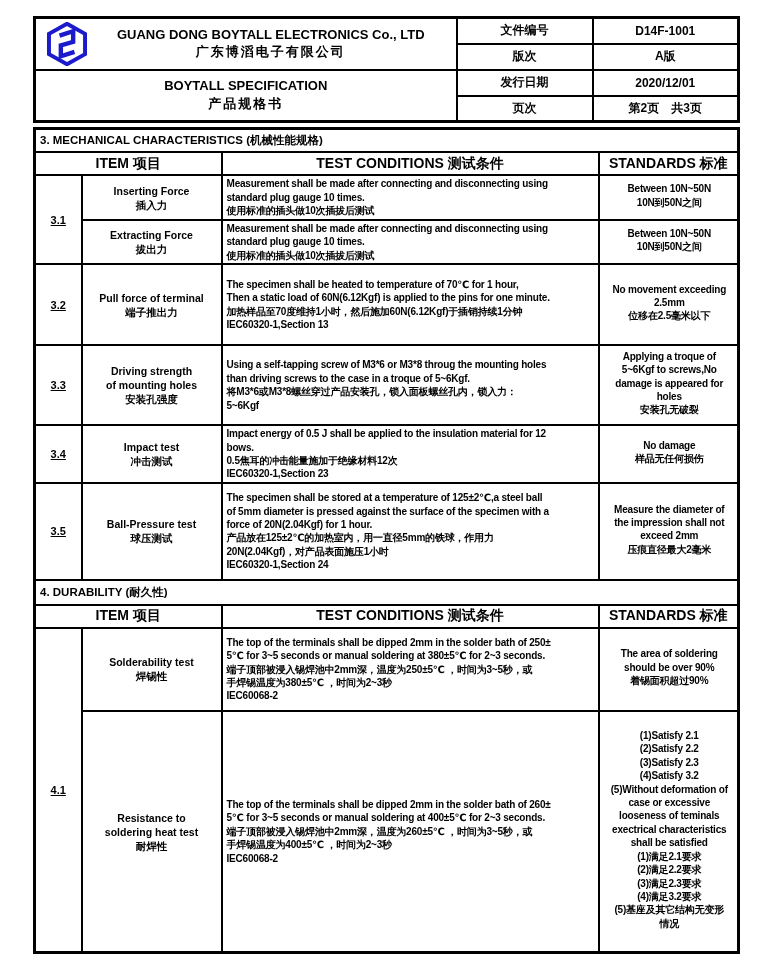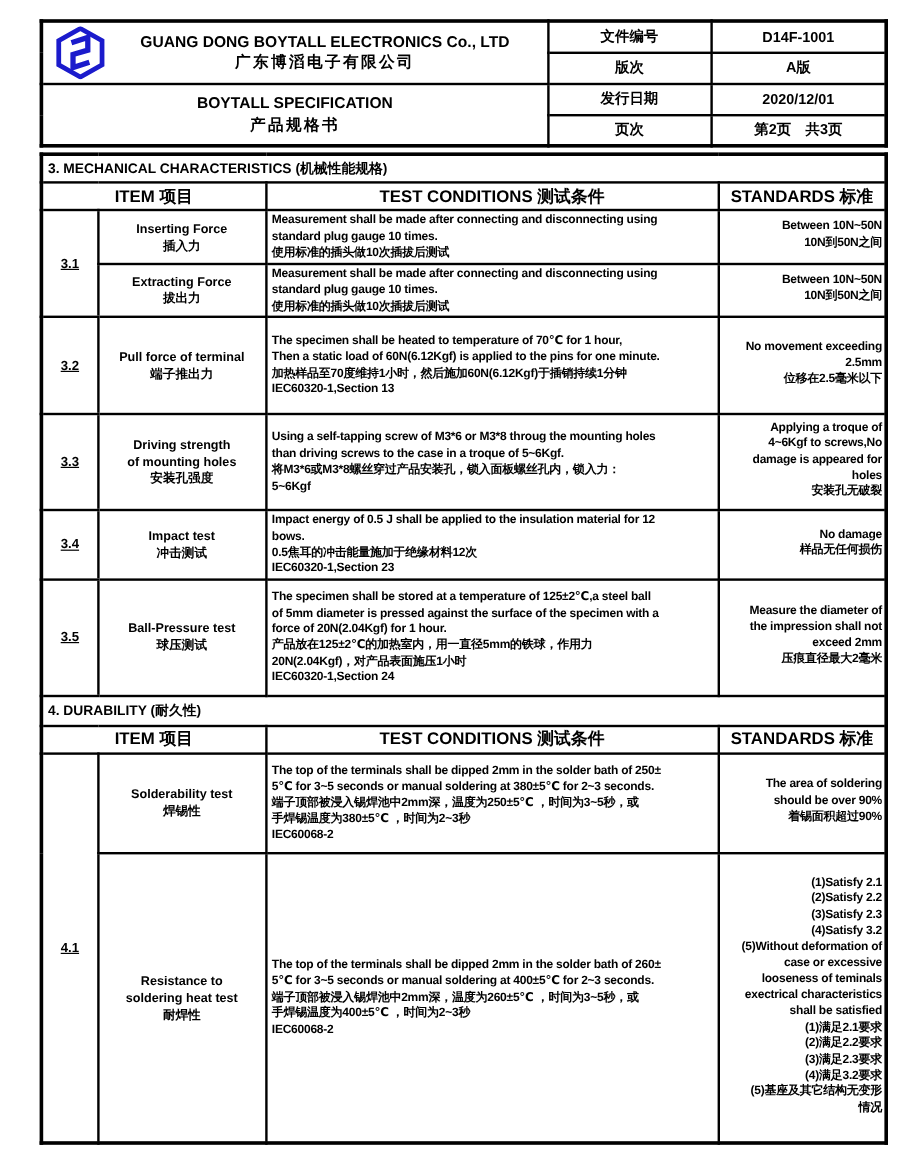--- a/index.html
+++ b/index.html
@@ -42,21 +42,21 @@
   td.name {
     text-align: center; font-size: 10.5px; line-height: 14px;
     white-space: pre-line; padding: 1px 13px;
   }
   td.cond {
     text-align: left; font-size: 10px; line-height: 13.4px;
     letter-spacing: -0.2px; white-space: pre-line;
     padding: 1px 2px 1px 4px;
   }
   td.std {
-    text-align: right; font-size: 10px; line-height: 13.4px;
+    text-align: center; font-size: 10px; line-height: 13.4px;
     letter-spacing: -0.2px; white-space: pre-line;
     padding: 1px 2px 5px 4px;
   }
   tr.subrow td { border-top-width: 1px; }
 </style>
 </head>
 <body>
 
 <div class="page">
 
@@ -156,21 +156,21 @@
       <tr style="height:80px">
         <td class="num">3.3</td>
         <td class="name">Driving strength
 of mounting holes
 安装孔强度</td>
         <td class="cond">Using a self-tapping screw of M3*6 or M3*8 throug the mounting holes
 than driving screws to the case in a troque of 5~6Kgf.
 将M3*6或M3*8螺丝穿过产品安装孔，锁入面板螺丝孔内，锁入力：
 5~6Kgf</td>
         <td class="std">Applying a troque of
-4~6Kgf to screws,No
+5~6Kgf to screws,No
 damage is appeared for
 holes
 安装孔无破裂</td>
       </tr>
 
       <tr style="height:57px">
         <td class="num">3.4</td>
         <td class="name">Impact test
 冲击测试</td>
         <td class="cond">Impact energy of 0.5 J shall be applied to the insulation material for 12

